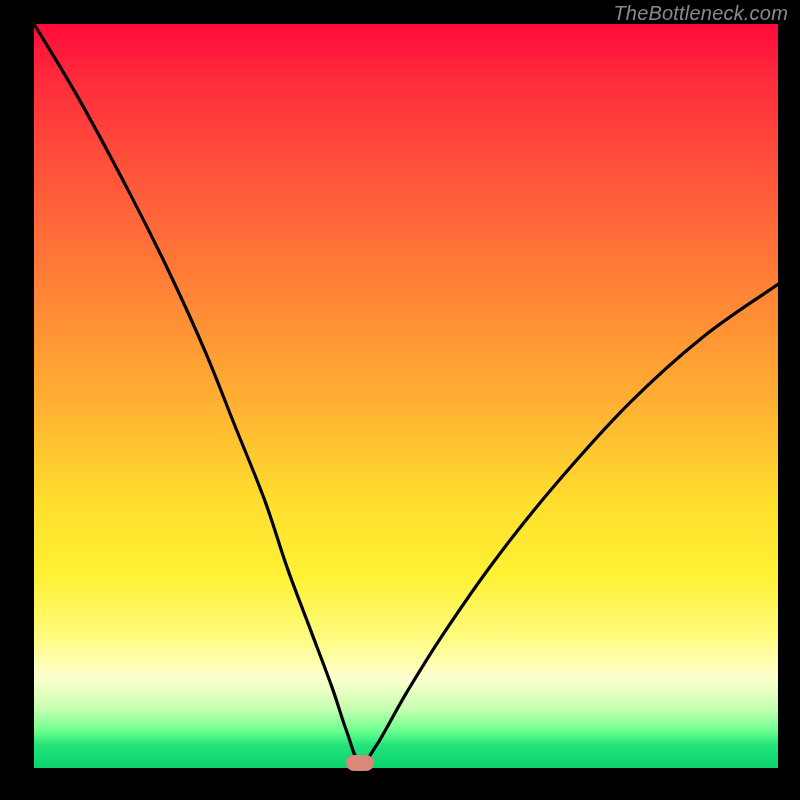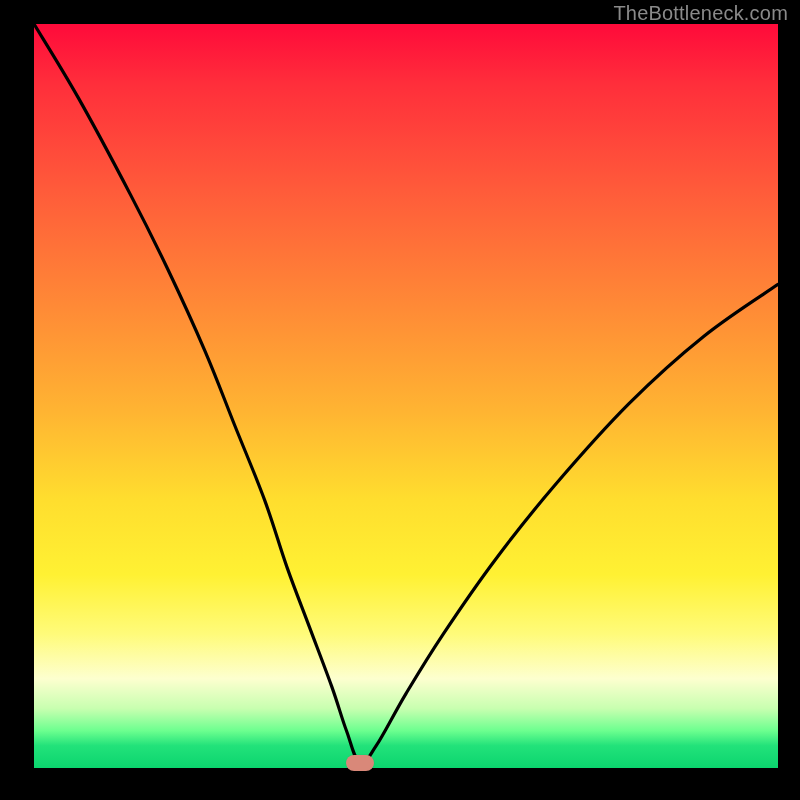--- a/index.html
+++ b/index.html
@@ -9,20 +9,21 @@
     height: 800px;
     background: #000;
     overflow: hidden;
     font-family: Arial, Helvetica, sans-serif;
   }
   .frame {
     position: relative;
     width: 800px;
     height: 800px;
     background: #000;
+    font-style: italic;
   }
   .plot-area {
     position: absolute;
     left: 34px;
     top: 24px;
     width: 744px;
     height: 744px;
     
     background: linear-gradient(to bottom,
       #ff0a3a 0%,

